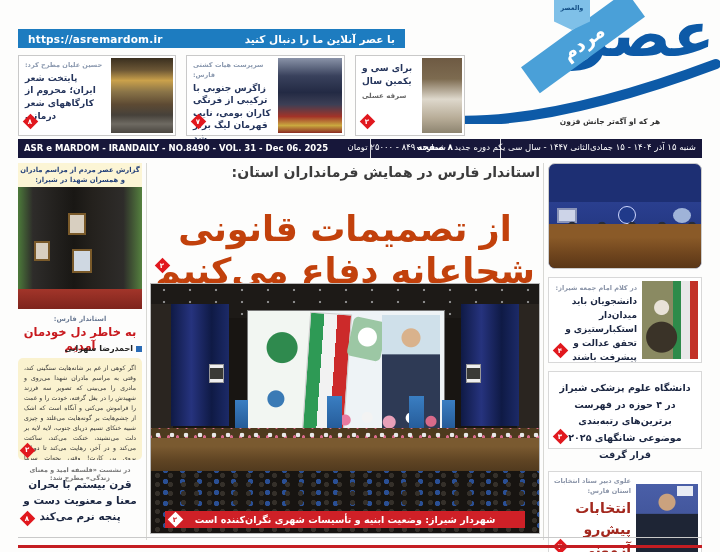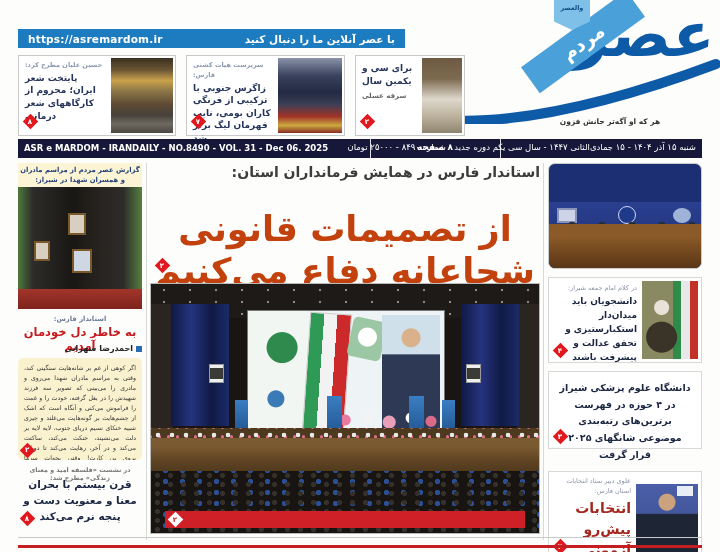--- a/index.html
+++ b/index.html
@@ -98,21 +98,21 @@
   .gov-emblem{position:absolute;left:69px;top:4px;width:16px;height:16px;border-radius:50%;border:1px solid #cfd7ff;background:#203a8a;}
   .gov-flag{position:absolute;left:70px;top:24px;width:14px;height:9px;background:linear-gradient(180deg,#2e9a55 0 33%,#fff 33% 66%,#cc2a2a 66%);}
   .gov-pframe{position:absolute;left:8px;top:6px;width:20px;height:15px;background:#cdd4e8;box-shadow:inset 0 0 0 2px #8a94b8;}
   .gov-poval{position:absolute;right:10px;top:6px;width:18px;height:15px;border-radius:50%;background:#9fb3d8;}
   .gov-desk{position:absolute;bottom:0;left:0;width:100%;height:44px;background:linear-gradient(180deg,#8a5a28 0 30%,#6e441d 70%,#5a3717);}
   .gov-men{position:absolute;top:52px;left:0;width:100%;height:16px;background-image:radial-gradient(circle,#252c3a 4px,transparent 4.6px);background-size:30px 16px;background-position:8px 2px;}
   .story-box{position:absolute;left:0;width:154px;background:#fff;border:1px solid #d8d8d8;box-sizing:border-box;}
   .friday-box{top:114px;height:86px;}
   .fr-photo{position:absolute;right:3px;top:3px;width:56px;height:78px;background-image:radial-gradient(circle at 35% 34%,#e8e2d8 0 7px,transparent 8px),radial-gradient(circle at 35% 72%,#3a3328 0 15px,transparent 16px),linear-gradient(90deg,#8a8a62 0 55%,#2e8b4a 55% 70%,#e8e8e8 70% 85%,#c23228 85%);}
   .fr-text{position:absolute;left:4px;right:64px;top:6px;text-align:right;}
-  .sb-kicker{font-size:6.5px;font-weight:normal;color:#8a94a8;line-height:1.5;}
+  .sb-kicker{font-size:6.5px;font-weight:bold;color:#8a94a8;line-height:1.5;}
   .sb-title{font-size:9px;font-weight:bold;color:#1a2540;line-height:1.55;margin-top:1px;}
   .univ-box{top:208px;height:78px;padding:8px 8px;}
   .univ-title{font-size:9.5px;font-weight:bold;color:#1a2540;line-height:1.75;text-align:center;}
   .elect-box{top:308px;height:88px;}
   .el-photo{position:absolute;right:3px;top:12px;width:62px;height:70px;background-image:radial-gradient(circle at 50% 26%,#caa27e 0 8px,transparent 9px),linear-gradient(180deg,transparent 0 42%,#1e2535 43%),linear-gradient(180deg,#4a5fa8,#3a4c8e);}
   .el-logo{position:absolute;right:8px;top:14px;width:16px;height:10px;background:#e8ecf4;}
   .el-text{position:absolute;left:4px;right:70px;top:5px;text-align:right;}
   .el-title{font-size:14px;font-weight:bold;color:#a3281e;line-height:1.5;margin-top:1px;}
 </style>
 </head>
@@ -226,20 +226,21 @@
       <div class="scr-flowers"></div>
     </div>
     <div class="ph-banner" style="left:84px;top:116px;height:38px;width:13px;"></div>
     <div class="ph-banner" style="left:176px;top:112px;"></div>
     <div class="ph-banner" style="left:258px;top:112px;"></div>
     <div class="ph-banner" style="right:84px;top:116px;height:38px;width:13px;"></div>
     <div class="ph-garland"></div>
     <div class="ph-stage"></div>
     <div class="ph-audience"></div>
     <div class="ph-caption" dir="rtl">
+      <span>شهردار شیراز: وضعیت ابنیه و تأسیسات شهری نگران‌کننده است</span>
       <div class="dmd dmd-w cap-dmd">
           <span>۲</span>
         </div>
     </div>
   </div>
 
   <div id="colR" class="abs">
     <div class="abs gov-photo">
       <div class="gov-top">
         <div class="gov-pframe"></div>

